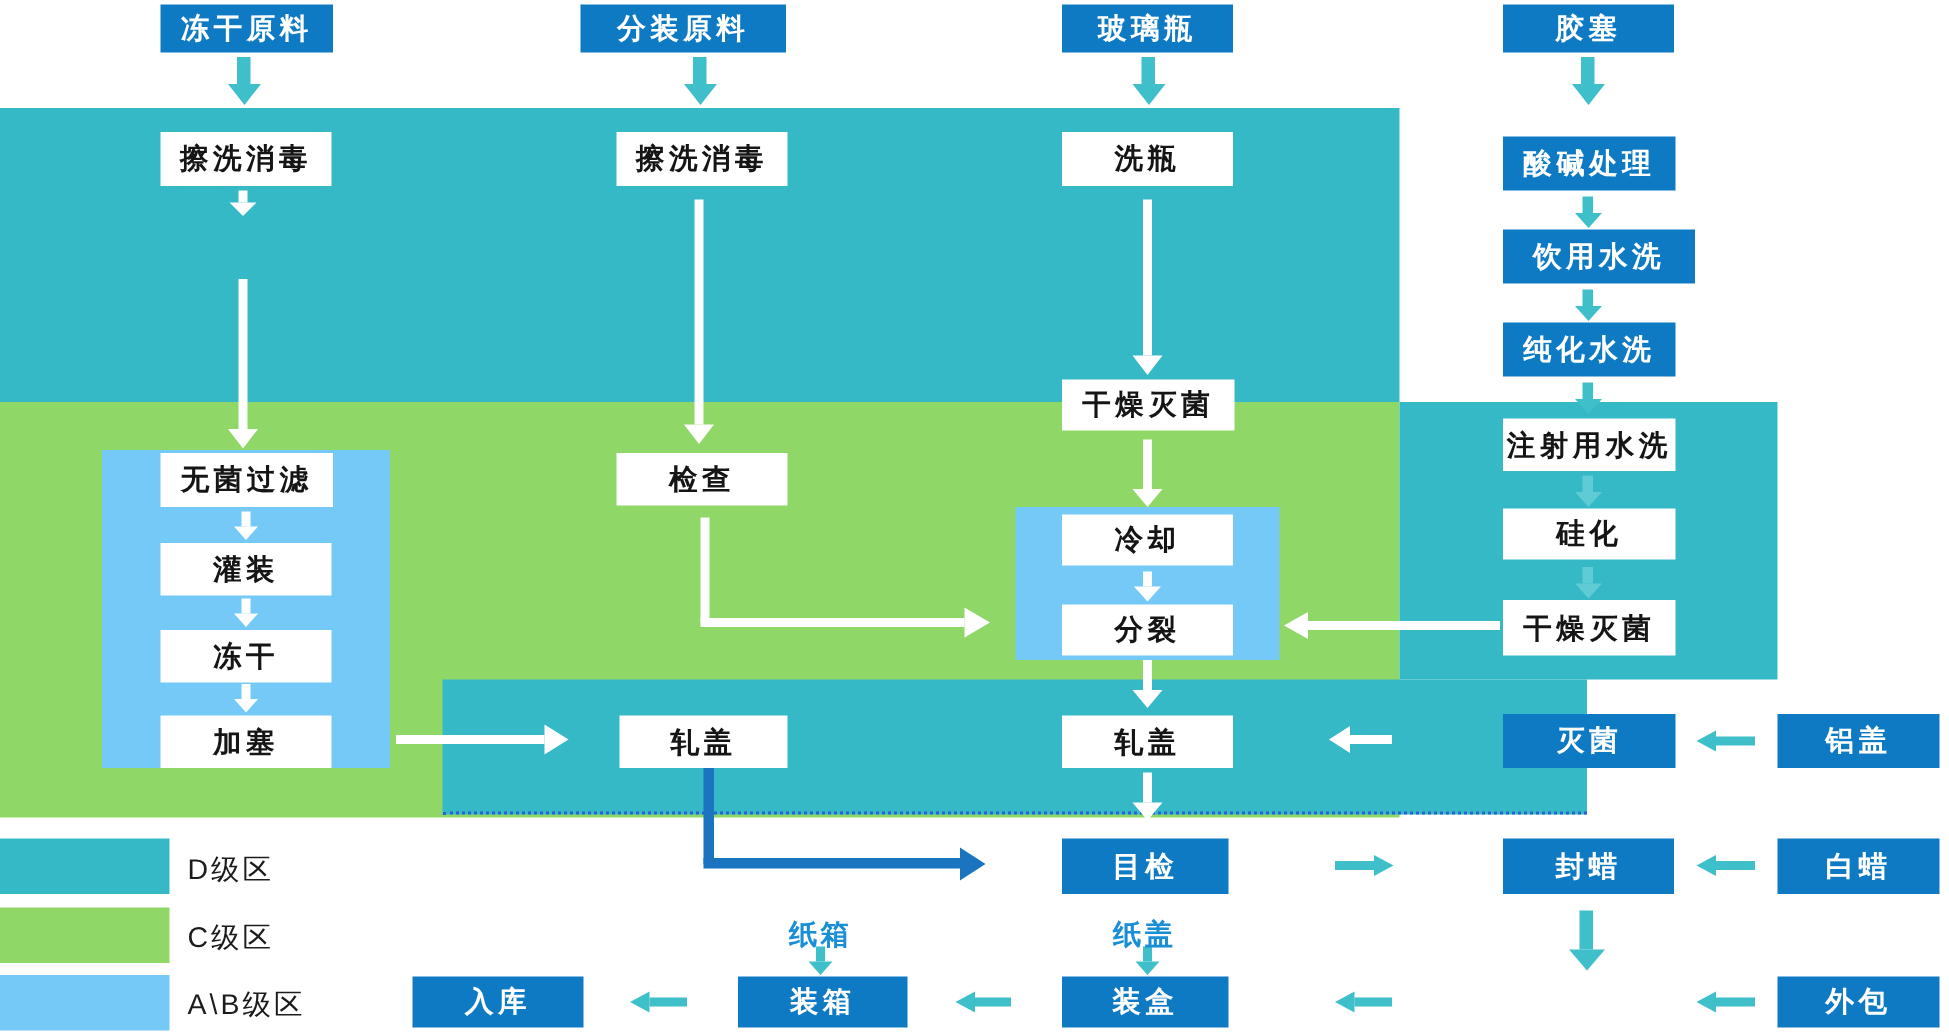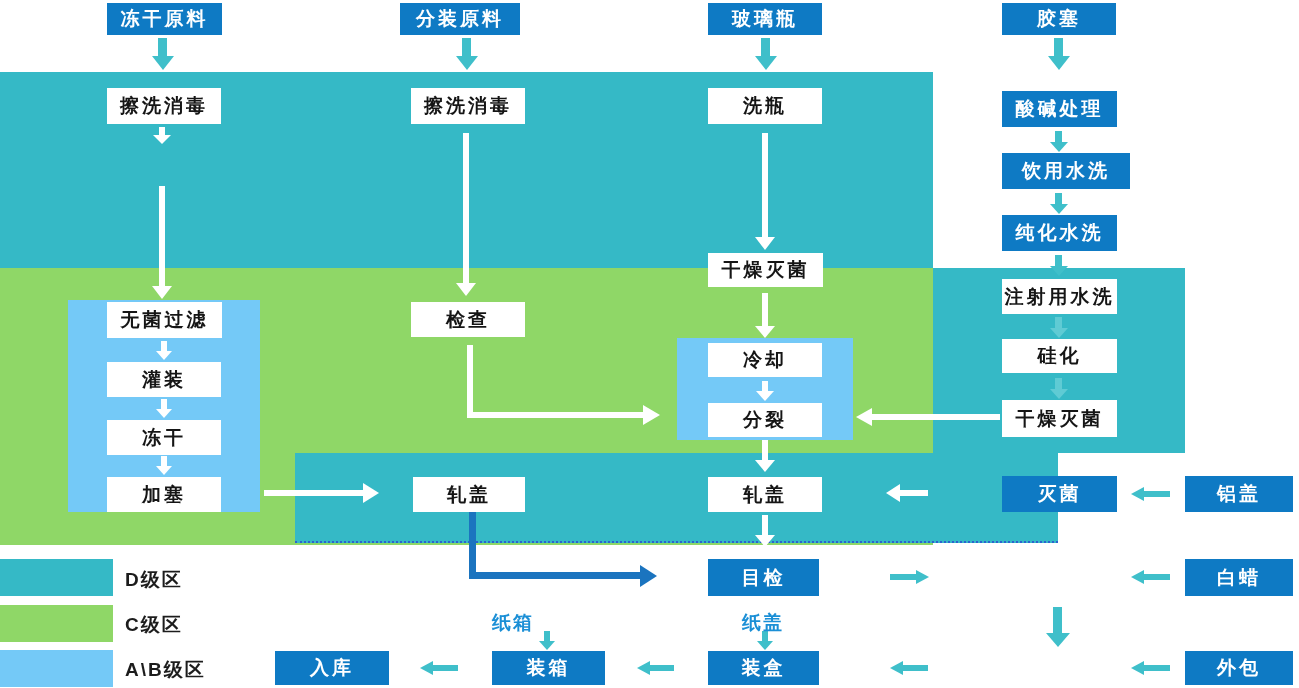--- a/index.html
+++ b/index.html
@@ -17,21 +17,21 @@
       border-top:var(--hh,12px) solid var(--c,#fff);}
   .al{position:absolute;background:var(--c,#fff);}
   .al::before{content:"";position:absolute;right:100%;top:50%;margin-top:calc(0px - var(--hw,8px));
       border-top:var(--hw,8px) solid transparent;border-bottom:var(--hw,8px) solid transparent;
       border-right:var(--hh,13px) solid var(--c,#fff);}
   .ar{position:absolute;background:var(--c,#fff);}
   .ar::after{content:"";position:absolute;left:100%;top:50%;margin-top:calc(0px - var(--hw,8px));
       border-top:var(--hw,8px) solid transparent;border-bottom:var(--hw,8px) solid transparent;
       border-left:var(--hh,13px) solid var(--c,#fff);}
   .lbl{position:absolute;font-weight:bold;font-size:19px;color:#1b8fd6;letter-spacing:2px;}
-  .legend-label{position:absolute;font-weight:bold;font-size:19px;color:#1c1c1c;letter-spacing:2px;}
+  .legend-label{position:absolute;font-weight:normal;font-size:19px;color:#1c1c1c;letter-spacing:2px;}
 </style>
 </head>
 <body>
 
 <div class="stage">
 
   <div class="zone" style="left:0;top:72px;width:933px;height:196px;background:#35b9c6"></div>
   <div class="zone" style="left:0;top:268px;width:933px;height:277px;background:#8fd767"></div>
   <div class="zone" style="left:933px;top:268px;width:252px;height:185px;background:#35b9c6"></div>
   <div class="zone" style="left:295px;top:453px;width:763px;height:88px;background:#35b9c6;border-bottom:2px dotted #2c63cf"></div>
@@ -79,29 +79,30 @@
 
   <div class="al" style="left:1144px;top:491px;width:26px;height:6px;--c:#3fbfca;--hw:7px;--hh:13px"></div>
   <div class="al" style="left:1144px;top:574px;width:26px;height:6px;--c:#3fbfca;--hw:7px;--hh:13px"></div>
   <div class="ar" style="left:890px;top:574px;width:26px;height:6px;--c:#3fbfca;--hw:7px;--hh:13px"></div>
   <div class="al" style="left:1144px;top:665px;width:26px;height:6px;--c:#3fbfca;--hw:7px;--hh:13px"></div>
   <div class="al" style="left:903px;top:665px;width:25px;height:6px;--c:#3fbfca;--hw:7px;--hh:13px"></div>
   <div class="al" style="left:650px;top:665px;width:24px;height:6px;--c:#3fbfca;--hw:7px;--hh:13px"></div>
   <div class="al" style="left:433px;top:665px;width:25px;height:6px;--c:#3fbfca;--hw:7px;--hh:13px"></div>
 
   <div class="bb" style="left:107px;top:3px;width:115px;height:32px">冻干原料</div>
-  <div class="bb" style="left:400px;top:3px;width:120px;height:32px">分装原料</div>
+  <div class="bb" style="left:387px;top:3px;width:137px;height:32px">分装原料</div>
   <div class="bb" style="left:708px;top:3px;width:114px;height:32px">玻璃瓶</div>
   <div class="bb" style="left:1002px;top:3px;width:114px;height:32px">胶塞</div>
   <div class="bb" style="left:1002px;top:91px;width:115px;height:36px">酸碱处理</div>
   <div class="bb" style="left:1002px;top:153px;width:128px;height:36px">饮用水洗</div>
   <div class="bb" style="left:1002px;top:215px;width:115px;height:36px">纯化水洗</div>
   <div class="bb" style="left:1002px;top:476px;width:115px;height:36px">灭菌</div>
   <div class="bb" style="left:1185px;top:476px;width:108px;height:36px">铝盖</div>
   <div class="bb" style="left:708px;top:559px;width:111px;height:37px">目检</div>
+  <div class="bb" style="left:1002px;top:559px;width:114px;height:37px">封蜡</div>
   <div class="bb" style="left:1185px;top:559px;width:108px;height:37px">白蜡</div>
   <div class="bb" style="left:275px;top:651px;width:114px;height:34px">入库</div>
   <div class="bb" style="left:492px;top:651px;width:113px;height:34px">装箱</div>
   <div class="bb" style="left:708px;top:651px;width:111px;height:34px">装盒</div>
   <div class="bb" style="left:1185px;top:651px;width:108px;height:34px">外包</div>
 
   <div class="wb" style="left:107px;top:88px;width:114px;height:36px">擦洗消毒</div>
   <div class="wb" style="left:411px;top:88px;width:114px;height:36px">擦洗消毒</div>
   <div class="wb" style="left:708px;top:88px;width:114px;height:36px">洗瓶</div>
   <div class="wb" style="left:708px;top:253px;width:115px;height:34px">干燥灭菌</div>
@@ -111,21 +112,21 @@
   <div class="wb" style="left:1002px;top:279px;width:115px;height:35px">注射用水洗</div>
   <div class="wb" style="left:1002px;top:339px;width:115px;height:34px">硅化</div>
   <div class="wb" style="left:1002px;top:400px;width:115px;height:37px">干燥灭菌</div>
   <div class="wb" style="left:107px;top:302px;width:115px;height:36px">无菌过滤</div>
   <div class="wb" style="left:107px;top:362px;width:114px;height:35px">灌装</div>
   <div class="wb" style="left:107px;top:420px;width:114px;height:35px">冻干</div>
   <div class="wb" style="left:107px;top:477px;width:114px;height:35px">加塞</div>
   <div class="wb" style="left:413px;top:477px;width:112px;height:35px">轧盖</div>
   <div class="wb" style="left:708px;top:477px;width:114px;height:35px">轧盖</div>
 
-  <div class="lbl" style="left:492px;top:610px">纸箱</div>
+  <div class="lbl" style="left:526px;top:610px">纸箱</div>
   <div class="lbl" style="left:742px;top:610px">纸盖</div>
 
   <div class="zone" style="left:0;top:559px;width:113px;height:37px;background:#35b9c6"></div>
   <div class="zone" style="left:0;top:605px;width:113px;height:37px;background:#8fd767"></div>
   <div class="zone" style="left:0;top:650px;width:113px;height:37px;background:#74c9f7"></div>
   <div class="legend-label" style="left:125px;top:567px">D级区</div>
   <div class="legend-label" style="left:125px;top:612px">C级区</div>
   <div class="legend-label" style="left:125px;top:657px">A\B级区</div>
 
 </div>

